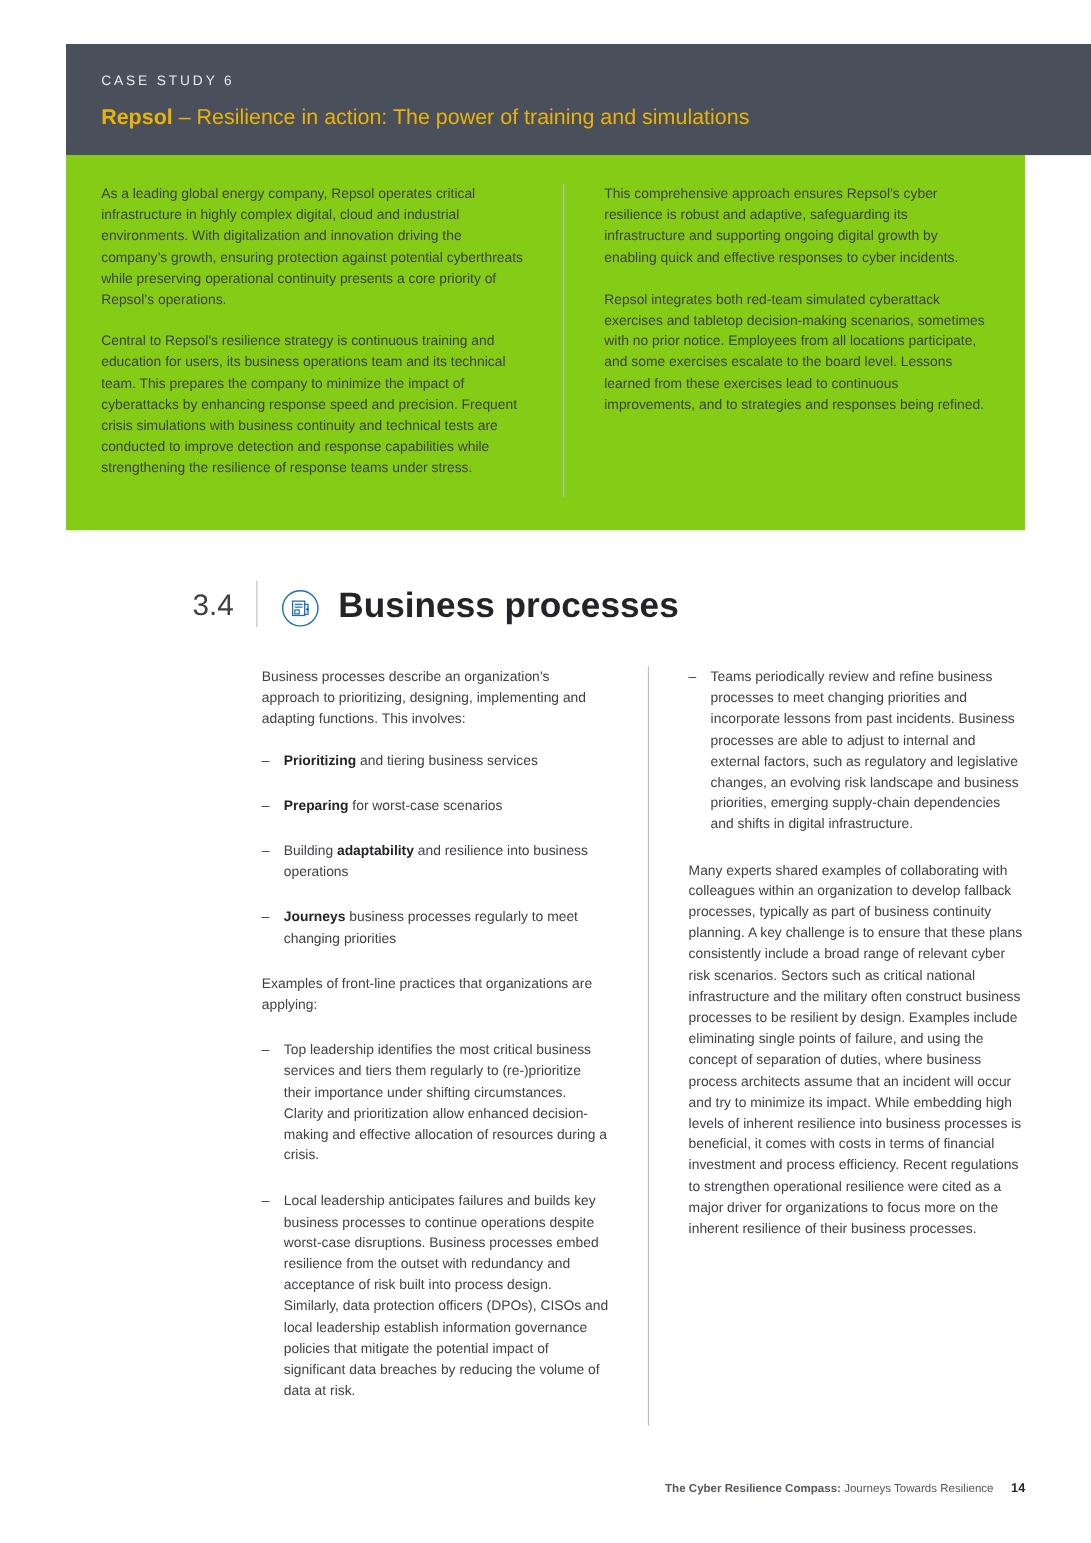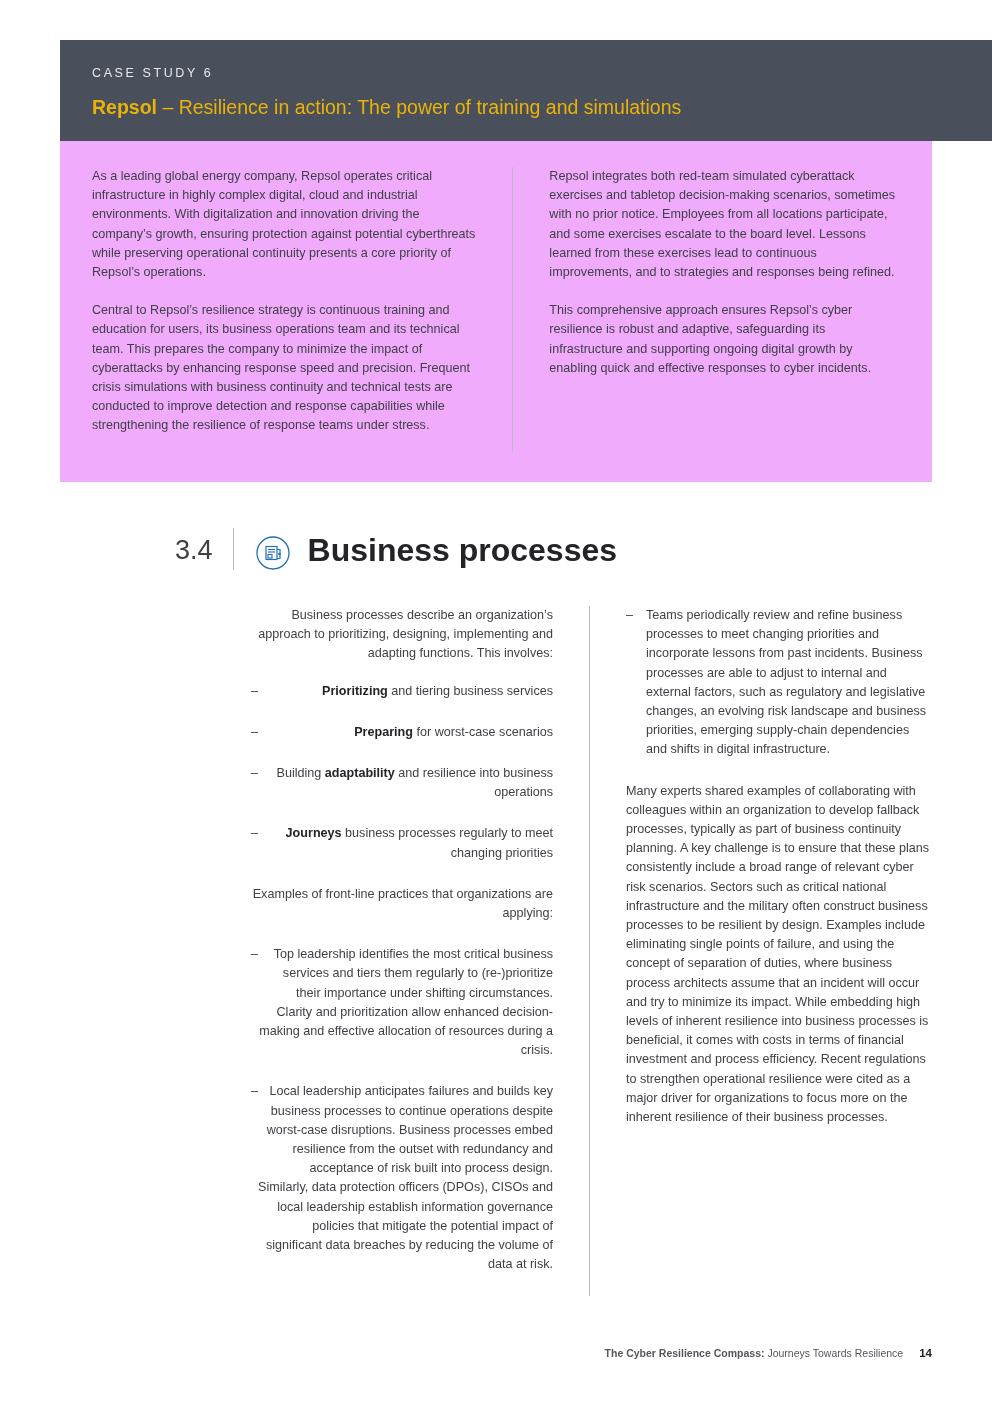--- a/index.html
+++ b/index.html
@@ -49,21 +49,21 @@
   }
   .cs-title {
     font-size: 19.5px;
     font-weight: 400;
     color: #eab308;
   }
   .cs-title b {
     font-weight: 700;
   }
   .cs-body {
-    background: #f0abfc;
+    background: #84cc16;
     padding: 26px 32px 30px 32px;
     box-sizing: border-box;
     width: 872px;
     display: flex;
     gap: 0;
   }
   .cs-col {
     box-sizing: border-box;
     font-size: 12.6px;
     line-height: 19.2px;
@@ -132,21 +132,20 @@
   .mcol {
     font-size: 12.6px;
     line-height: 19.2px;
     color: #3f3f46;
     box-sizing: border-box;
   }
   .mcol.left {
     width: 352px;
     padding-right: 36px;
     border-right: 1px solid #b9bcc4;
-    text-align: right;
   }
   .mcol.right {
     width: 342px;
     padding-left: 36px;
   }
   .mcol p {
     margin: 0 0 22px 0;
   }
   .mcol p.tight {
     margin-bottom: 18px;
@@ -196,22 +195,22 @@
   <div class="cs-header">
     <div class="cs-eyebrow">CASE STUDY 6</div>
     <div class="cs-title"><b>Repsol</b><span> – Resilience in action: The power of training and simulations</span></div>
   </div>
   <div class="cs-body">
     <div class="cs-col left">
       <p>As a leading global energy company, Repsol operates critical infrastructure in highly complex digital, cloud and industrial environments. With digitalization and innovation driving the company’s growth, ensuring protection against potential cyberthreats while preserving operational continuity presents a core priority of Repsol’s operations.</p>
       <p>Central to Repsol’s resilience strategy is continuous training and education for users, its business operations team and its technical team. This prepares the company to minimize the impact of cyberattacks by enhancing response speed and precision. Frequent crisis simulations with business continuity and technical tests are conducted to improve detection and response capabilities while strengthening the resilience of response teams under stress.</p>
     </div>
     <div class="cs-col right">
+      <p>This comprehensive approach ensures Repsol’s cyber resilience is robust and adaptive, safeguarding its infrastructure and supporting ongoing digital growth by enabling quick and effective responses to cyber incidents.</p>
       <p>Repsol integrates both red-team simulated cyberattack exercises and tabletop decision-making scenarios, sometimes with no prior notice. Employees from all locations participate, and some exercises escalate to the board level. Lessons learned from these exercises lead to continuous improvements, and to strategies and responses being refined.</p>
-      <p>This comprehensive approach ensures Repsol’s cyber resilience is robust and adaptive, safeguarding its infrastructure and supporting ongoing digital growth by enabling quick and effective responses to cyber incidents.</p>
     </div>
   </div>
 </div>
 
 <div class="section-head">
   <div class="sec-num">3.4</div>
   <div class="sec-divider"></div>
   <div class="sec-icon">
     <svg width="34" height="34" viewBox="0 0 34 34" aria-hidden="true">
       <circle cx="17" cy="17" r="16" fill="none" stroke="#1f6fb2" stroke-width="1.3"></circle>

